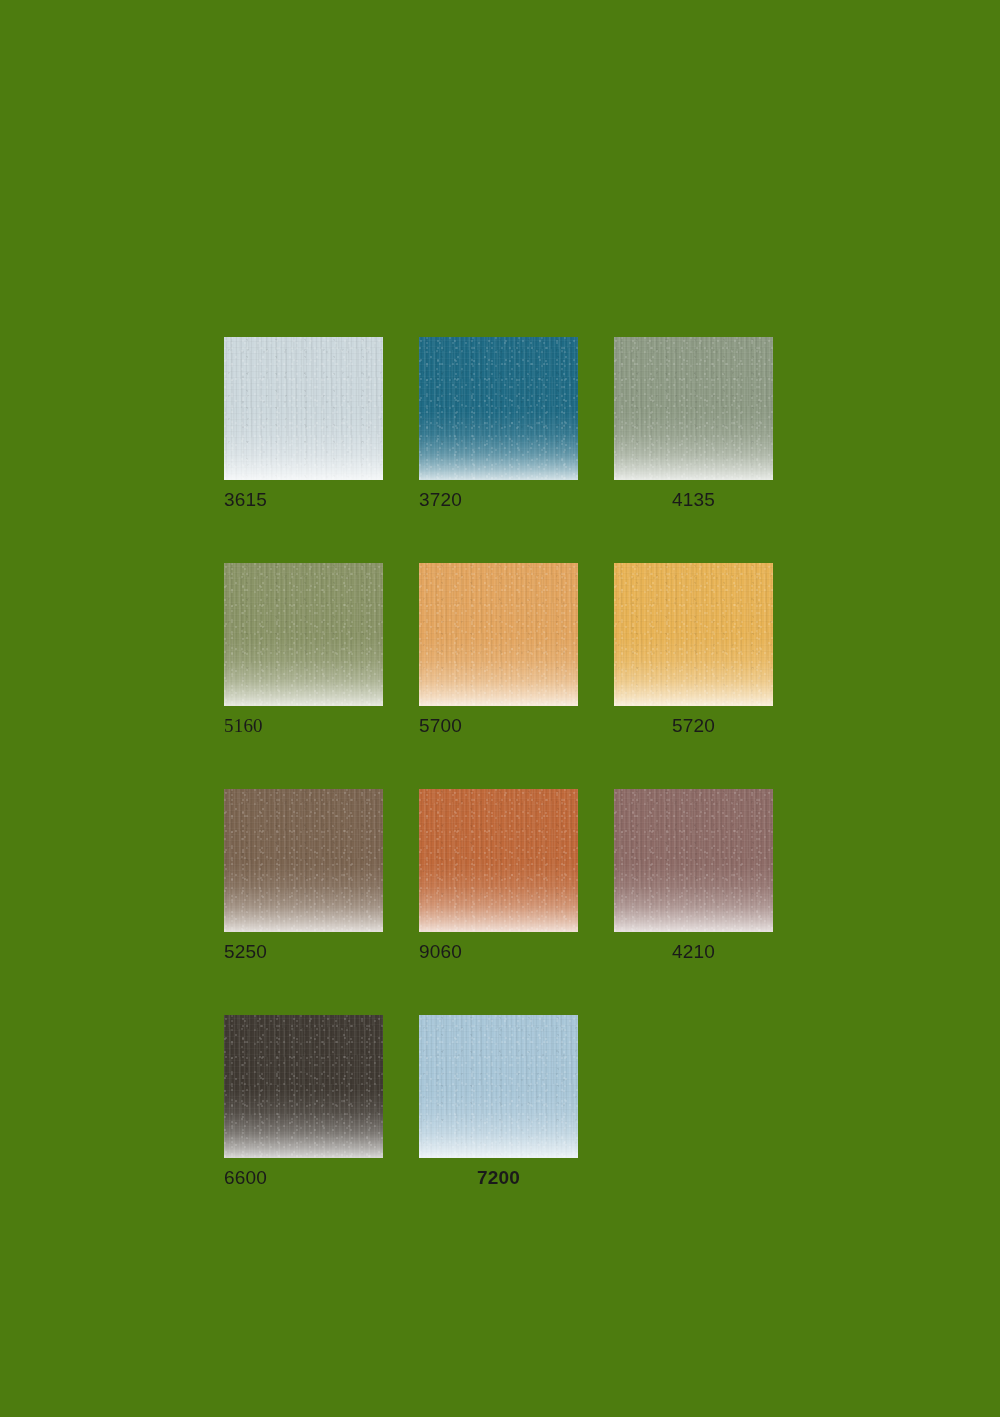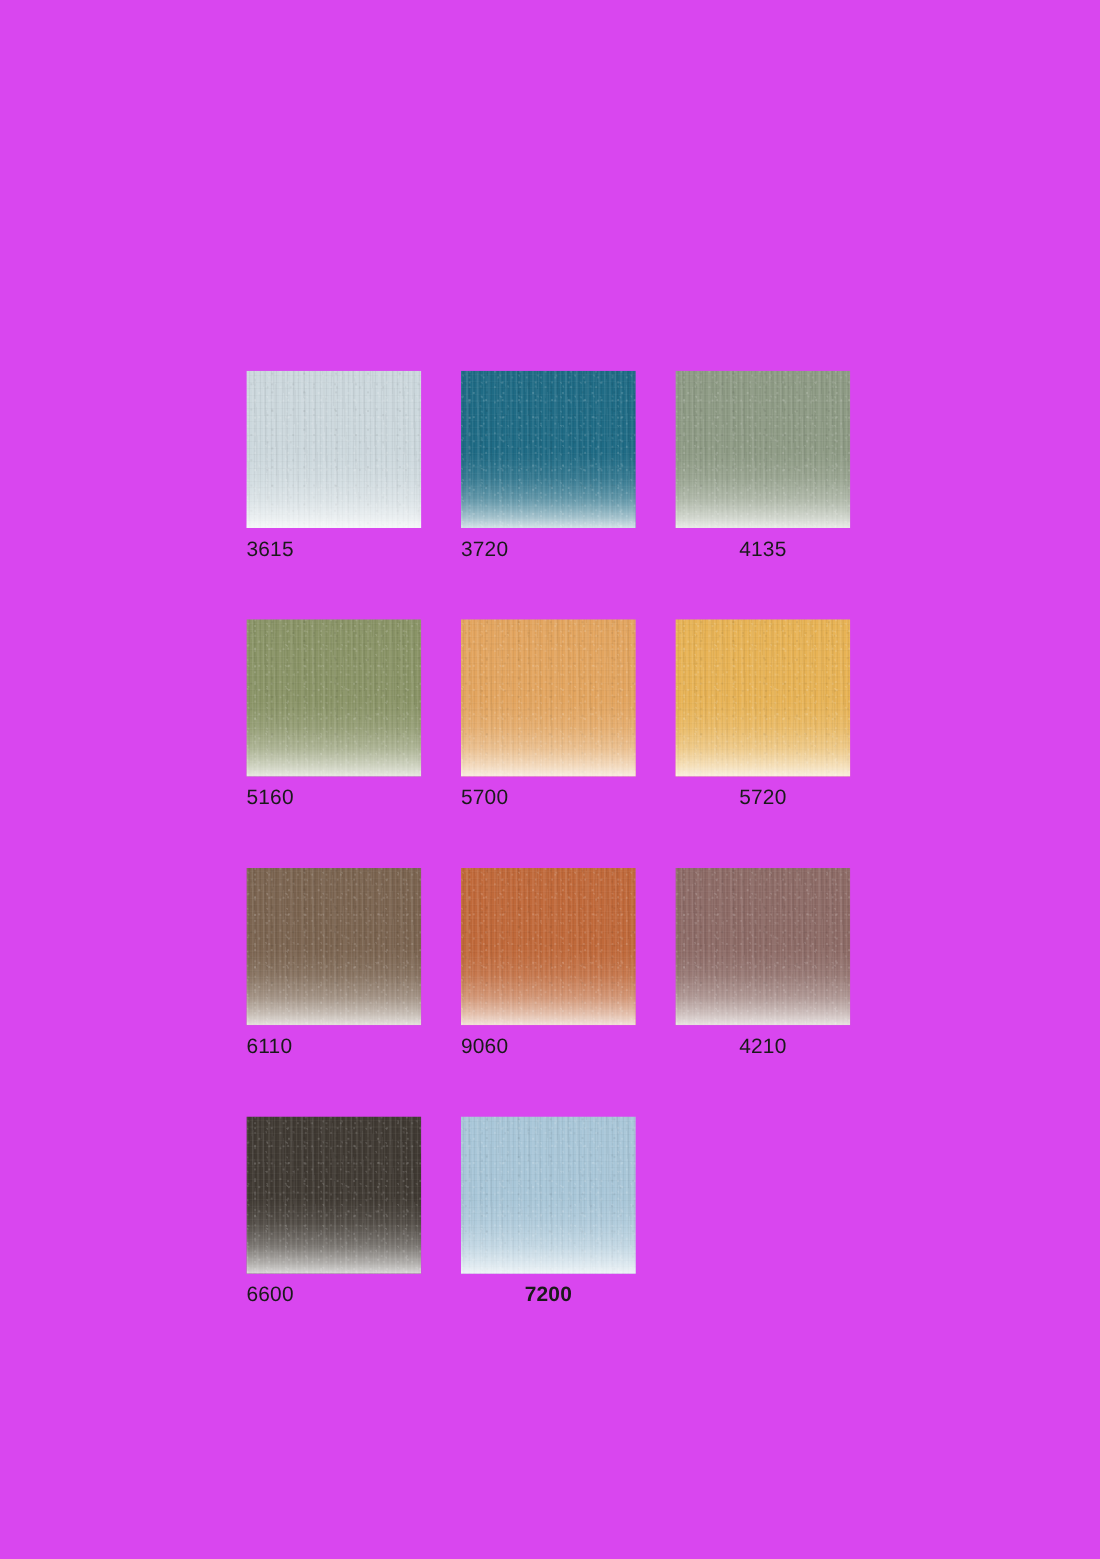--- a/index.html
+++ b/index.html
@@ -127,21 +127,21 @@
     font-size: 19px;
     line-height: 22px;
     color: #1a1a1a;
     letter-spacing: 0.2px;
     font-family: "Liberation Sans", sans-serif;
   }
 </style>
 </head>
 <body>
 
-<div id="page" style="background: #d946ef;">
+<div id="page" style="background: #4d7c0f;">
 
   <div id="swatch-grid">
 
     <div class="swatch-row">
       <div class="swatch-cell">
         <div class="swatch-chip">
           <div class="chip-base" style="background-color: rgb(204, 216, 221);"></div>
           <div class="chip-grain"></div>
           <div class="chip-tooth"></div>
           <div class="chip-fade"></div>
@@ -169,21 +169,21 @@
     </div>
 
     <div class="swatch-row">
       <div class="swatch-cell">
         <div class="swatch-chip">
           <div class="chip-base" style="background-color: rgb(138, 148, 103);"></div>
           <div class="chip-grain"></div>
           <div class="chip-tooth"></div>
           <div class="chip-fade"></div>
         </div>
-        <div class="swatch-label" style="color: rgb(26, 26, 26);">5160</div>
+        <div class="swatch-label" style="color: rgb(26, 26, 26); font-family: Liberation Serif, serif;">5160</div>
       </div>
       <div class="swatch-cell">
         <div class="swatch-chip">
           <div class="chip-base" style="background-color: rgb(227, 165, 95);"></div>
           <div class="chip-grain"></div>
           <div class="chip-tooth"></div>
           <div class="chip-fade"></div>
         </div>
         <div class="swatch-label" style="color: rgb(26, 26, 26);">5700</div>
       </div>
@@ -199,21 +199,21 @@
     </div>
 
     <div class="swatch-row">
       <div class="swatch-cell">
         <div class="swatch-chip">
           <div class="chip-base" style="background-color: rgb(123, 100, 80);"></div>
           <div class="chip-grain"></div>
           <div class="chip-tooth"></div>
           <div class="chip-fade"></div>
         </div>
-        <div class="swatch-label" style="color: rgb(26, 26, 26);">6110</div>
+        <div class="swatch-label" style="color: rgb(26, 26, 26);">5250</div>
       </div>
       <div class="swatch-cell">
         <div class="swatch-chip">
           <div class="chip-base" style="background-color: rgb(192, 105, 58);"></div>
           <div class="chip-grain"></div>
           <div class="chip-tooth"></div>
           <div class="chip-fade"></div>
         </div>
         <div class="swatch-label" style="color: rgb(26, 26, 26);">9060</div>
       </div>

